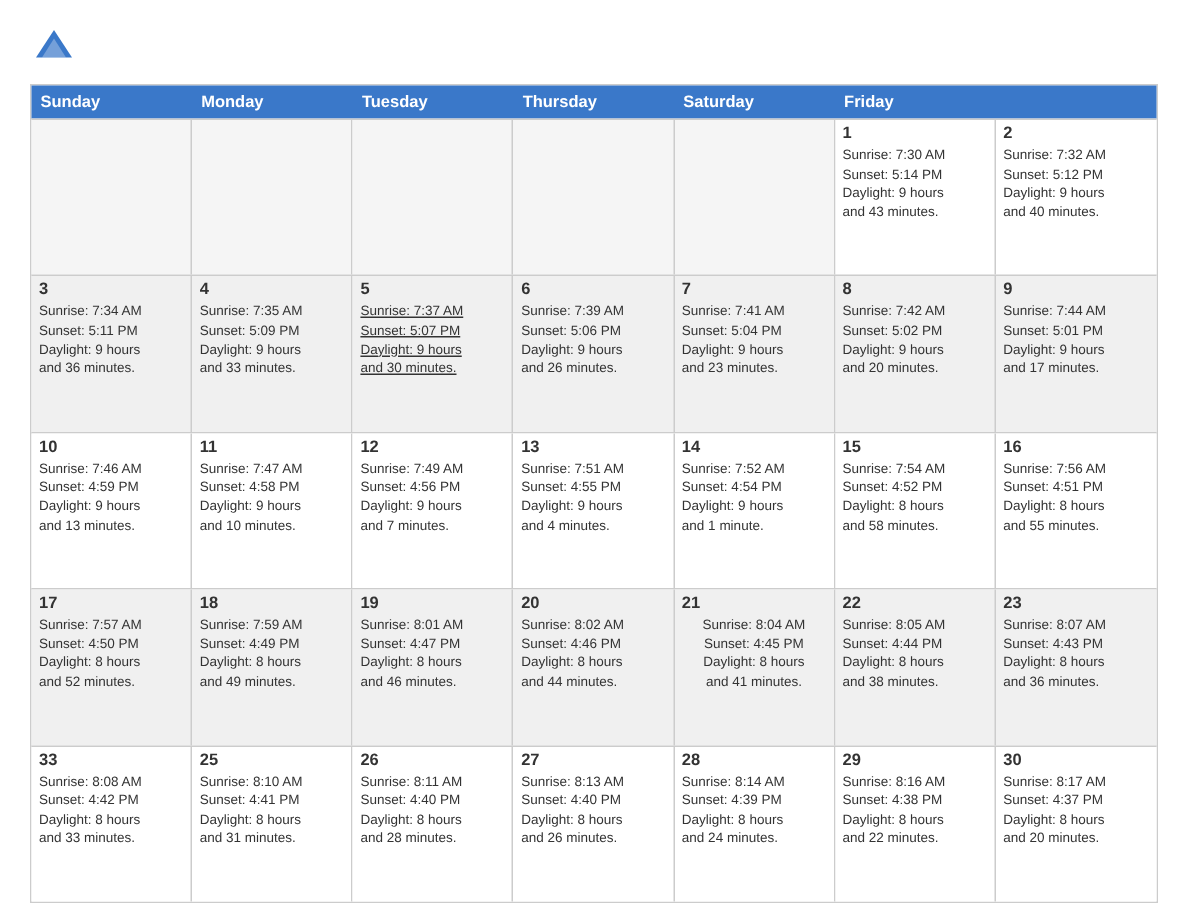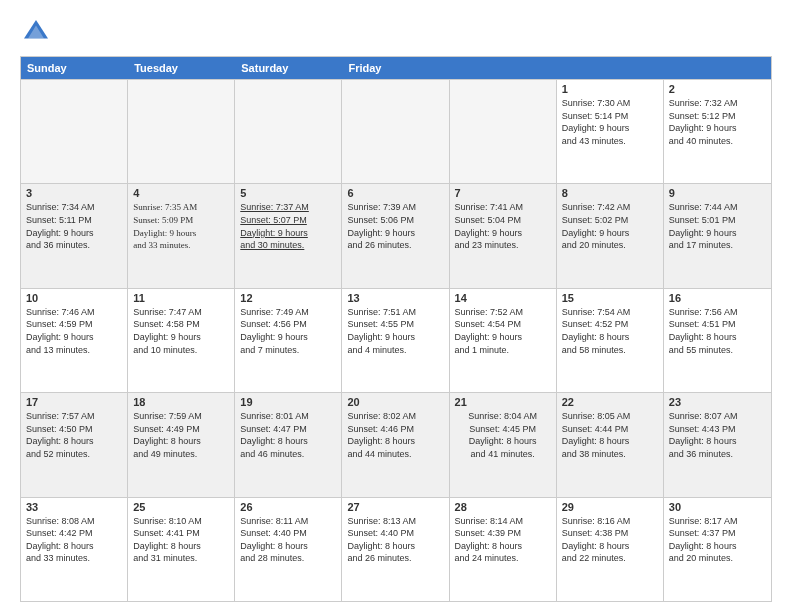--- a/index.html
+++ b/index.html
@@ -130,21 +130,23 @@
     </div>
     <div class="title-block">
       <div class="main-title"></div>
       <div class="subtitle"></div>
     </div>
   </div>
 
   <div class="calendar">
     <div class="cal-header">
     <div class="cal-header-cell">Sunday</div>
+        <div class="cal-header-cell">Monday</div>
         <div class="cal-header-cell">Tuesday</div>
+        <div class="cal-header-cell">Thursday</div>
         <div class="cal-header-cell">Saturday</div>
         <div class="cal-header-cell">Friday</div>
       </div>
     <div class="cal-body">
     <div class="cal-row">
           <div class="cal-cell empty"></div>
           <div class="cal-cell empty"></div>
           <div class="cal-cell empty"></div>
           <div class="cal-cell empty"></div>
           <div class="cal-cell empty"></div>
@@ -166,21 +168,21 @@
         <div class="cal-row">
           <div class="cal-cell shaded">
             <span class="day-num">3</span>
             <div class="day-info" style="white-space: pre-line;">Sunrise: 7:34 AM
 Sunset: 5:11 PM
 Daylight: 9 hours
 and 36 minutes.</div>
           </div>
           <div class="cal-cell shaded">
             <span class="day-num">4</span>
-            <div class="day-info" style="white-space: pre-line; font-family: Liberation Serif, serif;">Sunrise: 7:35 AM
+            <div class="day-info" style="white-space: pre-line;">Sunrise: 7:35 AM
 Sunset: 5:09 PM
 Daylight: 9 hours
 and 33 minutes.</div>
           </div>
           <div class="cal-cell shaded">
             <span class="day-num">5</span>
             <div class="day-info" style="white-space: pre-line; text-decoration: underline;">Sunrise: 7:37 AM
 Sunset: 5:07 PM
 Daylight: 9 hours
 and 30 minutes.</div>

